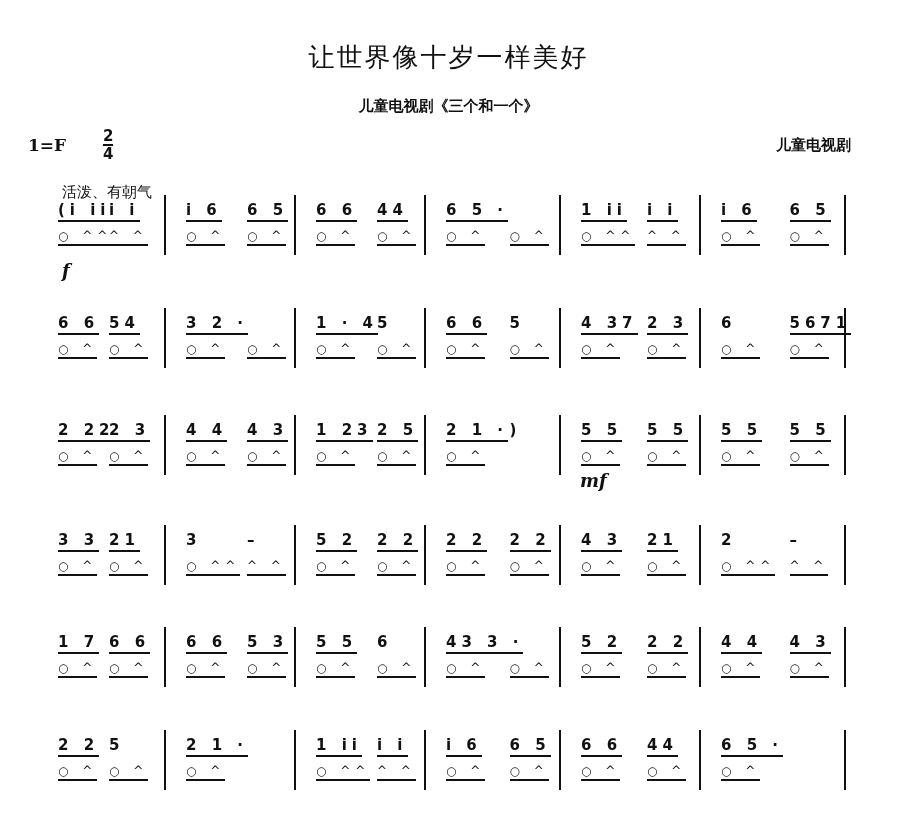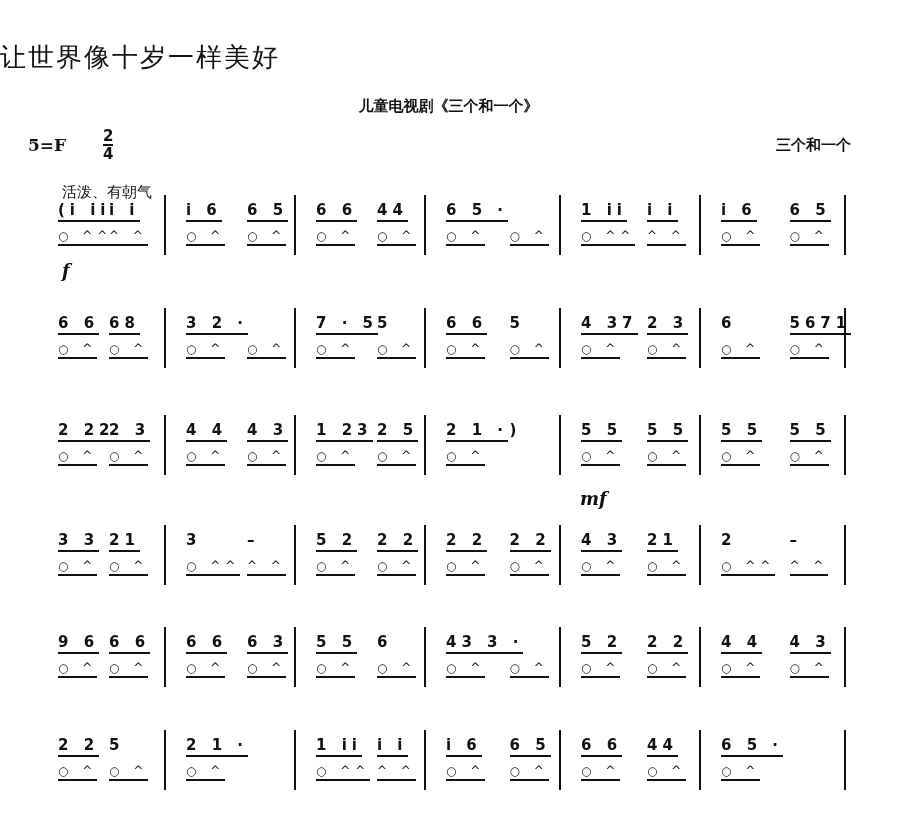--- a/index.html
+++ b/index.html
@@ -1,18 +1,18 @@
 <!DOCTYPE html>
 <html><head>
 <meta charset="utf-8">
 <style>
   html, body { margin:0; padding:0; background:#ffffff; }
   body { width:897px; height:820px; position:relative; overflow:hidden;
          font-family:"DejaVu Sans", sans-serif; color:#111; }
-  .title { position:absolute; top:40px; left:0; width:897px; 
+  .title { position:absolute; top:40px; left:0; width:897px; text-align:center;
            font-family:"DejaVu Serif", serif; font-size:26px; letter-spacing:2px; color:#111; }
   .subtitle { position:absolute; top:97px; left:0; width:897px; text-align:center;
               font-size:15px; font-weight:bold; color:#111; }
   .key { position:absolute; top:135px; left:28px; font-size:17px; font-weight:bold;
          font-family:"DejaVu Serif", serif; }
   .timesig { position:absolute; top:128px; left:103px; display:flex; flex-direction:column;
              align-items:center; font-weight:bold; font-size:15px; line-height:16px; }
   .composer { position:absolute; top:136px; right:46px; font-size:15px; font-weight:bold; }
   .tempo { position:absolute; top:183px; left:62px; font-size:15px; }
   .row { position:absolute; left:58px; width:790px; height:70px; }
@@ -23,26 +23,26 @@
   .strum { position:absolute; top:34px; font-size:12px; letter-spacing:5px;
            border-bottom:2px solid #111; padding-bottom:1px; }
   .dyn { position:absolute; font-family:"DejaVu Serif", serif; font-style:italic;
          font-weight:bold; font-size:18px; }
 </style>
 </head>
 <body>
 
 <div class="title">让世界像十岁一样美好</div>
 <div class="subtitle">儿童电视剧《三个和一个》</div>
-<div class="key">5=F</div>
+<div class="key">1=F</div>
 <div class="timesig">
   <span style="border-bottom:2px solid #111;">2</span>
   <span>4</span>
 </div>
-<div class="composer">三个和一个</div>
+<div class="composer">儿童电视剧</div>
 <div class="tempo">活泼、有朝气</div>
 
 <div id="score">
     <div class="row" style="top: 195px;">
       <span class="beat u" style="left: 0px;">(i ii</span>
       <span class="beat u" style="left: 51px;">i i</span>
       <span class="strum" style="left: 0px;">○ ^^</span>
       <span class="strum" style="left: 51px;">^ ^</span>
       <div class="bar" style="left: 106px;"></div>
       <span class="beat u" style="left: 128px;">i 6</span>
@@ -65,29 +65,29 @@
       <span class="strum" style="left: 589px;">^ ^</span>
       <div class="bar" style="left: 641px;"></div>
       <span class="beat u" style="left: 663px;">i 6</span>
       <span class="beat u" style="left: 731.5px;">6 5</span>
       <span class="strum" style="left: 663px;">○ ^</span>
       <span class="strum" style="left: 731.5px;">○ ^</span>
       <div class="bar" style="left: 786px;"></div>
     </div>
     <div class="row" style="top: 308px;">
       <span class="beat u" style="left: 0px;">6 6</span>
-      <span class="beat u" style="left: 51px;">68</span>
+      <span class="beat u" style="left: 51px;">54</span>
       <span class="strum" style="left: 0px;">○ ^</span>
       <span class="strum" style="left: 51px;">○ ^</span>
       <div class="bar" style="left: 106px;"></div>
       <span class="beat u" style="left: 128px;">3 2 ·</span>
       <span class="strum" style="left: 128px;">○ ^</span>
       <span class="strum" style="left: 189px;">○ ^</span>
       <div class="bar" style="left: 236px;"></div>
-      <span class="beat u" style="left: 258px;">7 · 5</span>
+      <span class="beat u" style="left: 258px;">1 · 4</span>
       <span class="beat" style="left: 319px;">5</span>
       <span class="strum" style="left: 258px;">○ ^</span>
       <span class="strum" style="left: 319px;">○ ^</span>
       <div class="bar" style="left: 366px;"></div>
       <span class="beat u" style="left: 388px;">6 6</span>
       <span class="beat" style="left: 451.5px;">5</span>
       <span class="strum" style="left: 388px;">○ ^</span>
       <span class="strum" style="left: 451.5px;">○ ^</span>
       <div class="bar" style="left: 501px;"></div>
       <span class="beat u" style="left: 523px;">4 37</span>
@@ -158,27 +158,27 @@
       <span class="strum" style="left: 523px;">○ ^</span>
       <span class="strum" style="left: 589px;">○ ^</span>
       <div class="bar" style="left: 641px;"></div>
       <span class="beat" style="left: 663px;">2</span>
       <span class="beat" style="left: 731.5px;">–</span>
       <span class="strum" style="left: 663px;">○ ^^</span>
       <span class="strum" style="left: 731.5px;">^ ^</span>
       <div class="bar" style="left: 786px;"></div>
     </div>
     <div class="row" style="top: 627px;">
-      <span class="beat u" style="left: 0px;">9 6</span>
+      <span class="beat u" style="left: 0px;">1 7</span>
       <span class="beat u" style="left: 51px;">6 6</span>
       <span class="strum" style="left: 0px;">○ ^</span>
       <span class="strum" style="left: 51px;">○ ^</span>
       <div class="bar" style="left: 106px;"></div>
       <span class="beat u" style="left: 128px;">6 6</span>
-      <span class="beat u" style="left: 189px;">6 3</span>
+      <span class="beat u" style="left: 189px;">5 3</span>
       <span class="strum" style="left: 128px;">○ ^</span>
       <span class="strum" style="left: 189px;">○ ^</span>
       <div class="bar" style="left: 236px;"></div>
       <span class="beat u" style="left: 258px;">5 5</span>
       <span class="beat" style="left: 319px;">6</span>
       <span class="strum" style="left: 258px;">○ ^</span>
       <span class="strum" style="left: 319px;">○ ^</span>
       <div class="bar" style="left: 366px;"></div>
       <span class="beat u" style="left: 388px;">43 3 ·</span>
       <span class="strum" style="left: 388px;">○ ^</span>
@@ -219,13 +219,13 @@
       <span class="strum" style="left: 523px;">○ ^</span>
       <span class="strum" style="left: 589px;">○ ^</span>
       <div class="bar" style="left: 641px;"></div>
       <span class="beat u" style="left: 663px;">6 5 ·</span>
       <span class="strum" style="left: 663px;">○ ^</span>
       <div class="bar" style="left: 786px;"></div>
     </div>
   </div>
 
 <div class="dyn" style="top:260px;left:62px;">f</div>
-<div class="dyn" style="top:488px;left:580px;font-style:italic;">mf</div>
+<div class="dyn" style="top:470px;left:580px;font-style:italic;">mf</div>
 
 </body></html>

